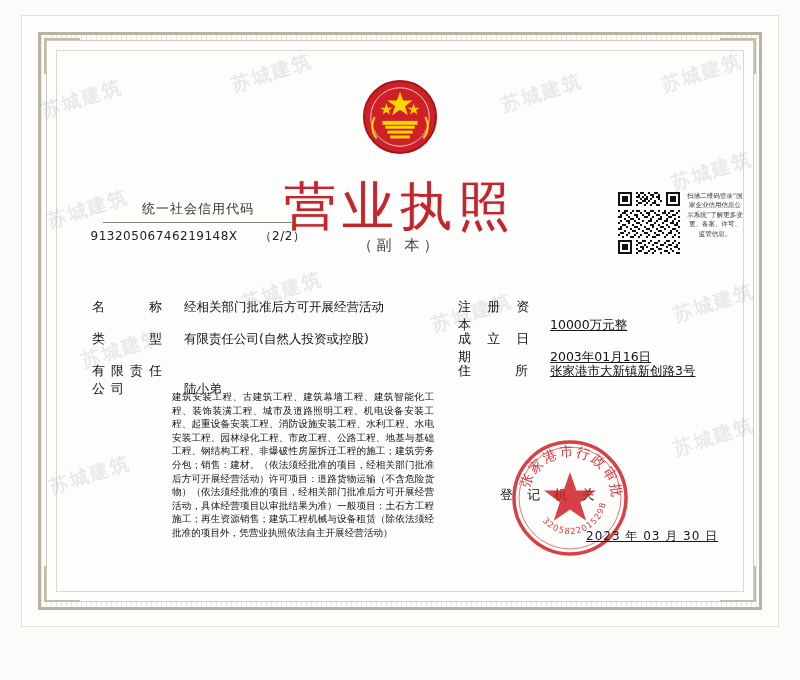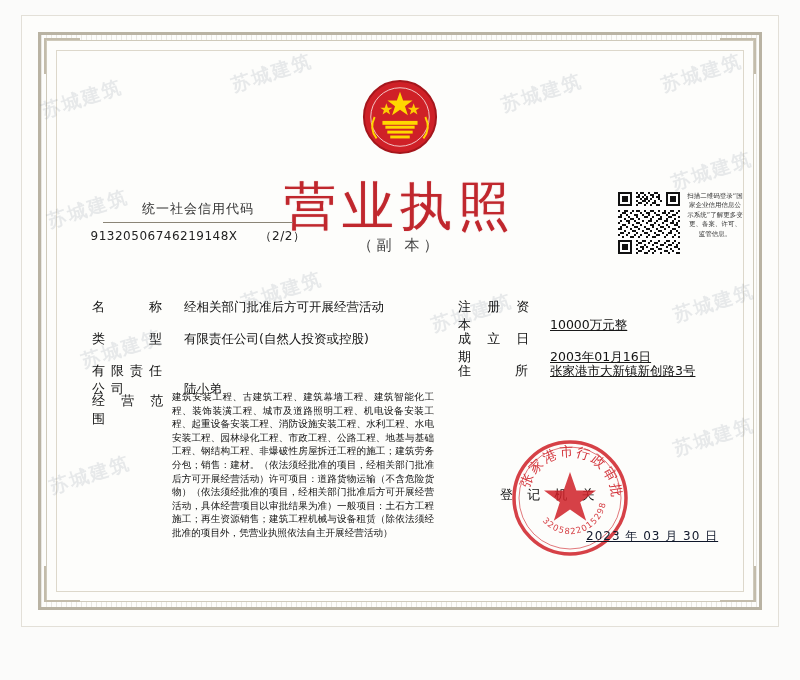--- a/index.html
+++ b/index.html
@@ -394,23 +394,20 @@
 
   <div class="field left-col row-name">
     <span class="flabel label-box">名　　称</span><span class="fvalue">经相关部门批准后方可开展经营活动</span>
   </div>
   <div class="field left-col row-type">
     <span class="flabel label-box">类　　型</span><span class="fvalue">有限责任公司(自然人投资或控股)</span>
   </div>
   <div class="field left-col row-legal">
     <span class="flabel label-box">有限责任公司</span><span class="fvalue">陆小弟</span>
   </div>
-  <div class="field left-col row-scope">
-    <span class="flabel label-box">经 营 范 围</span>
-  </div>
   <div class="scope-text">建筑安装工程、古建筑工程、建筑幕墙工程、建筑智能化工程、装饰装潢工程、城市及道路照明工程、机电设备安装工程、起重设备安装工程、消防设施安装工程、水利工程、水电安装工程、园林绿化工程、市政工程、公路工程、地基与基础工程、钢结构工程、非爆破性房屋拆迁工程的施工；建筑劳务分包；销售：建材。（依法须经批准的项目，经相关部门批准后方可开展经营活动）许可项目：道路货物运输（不含危险货物）（依法须经批准的项目，经相关部门批准后方可开展经营活动，具体经营项目以审批结果为准）一般项目：土石方工程施工；再生资源销售；建筑工程机械与设备租赁（除依法须经批准的项目外，凭营业执照依法自主开展经营活动）</div>
 
   <div class="field right-col row-name">
     <span class="flabel rv-label">注 册 资 本</span><span class="fvalue">10000万元整</span>
   </div>
   <div class="field right-col row-type">
     <span class="flabel rv-label">成 立 日 期</span><span class="fvalue">2003年01月16日</span>
   </div>
   <div class="field right-col row-legal">
     <span class="flabel rv-label">住　　所</span><span class="fvalue">张家港市大新镇新创路3号</span>

